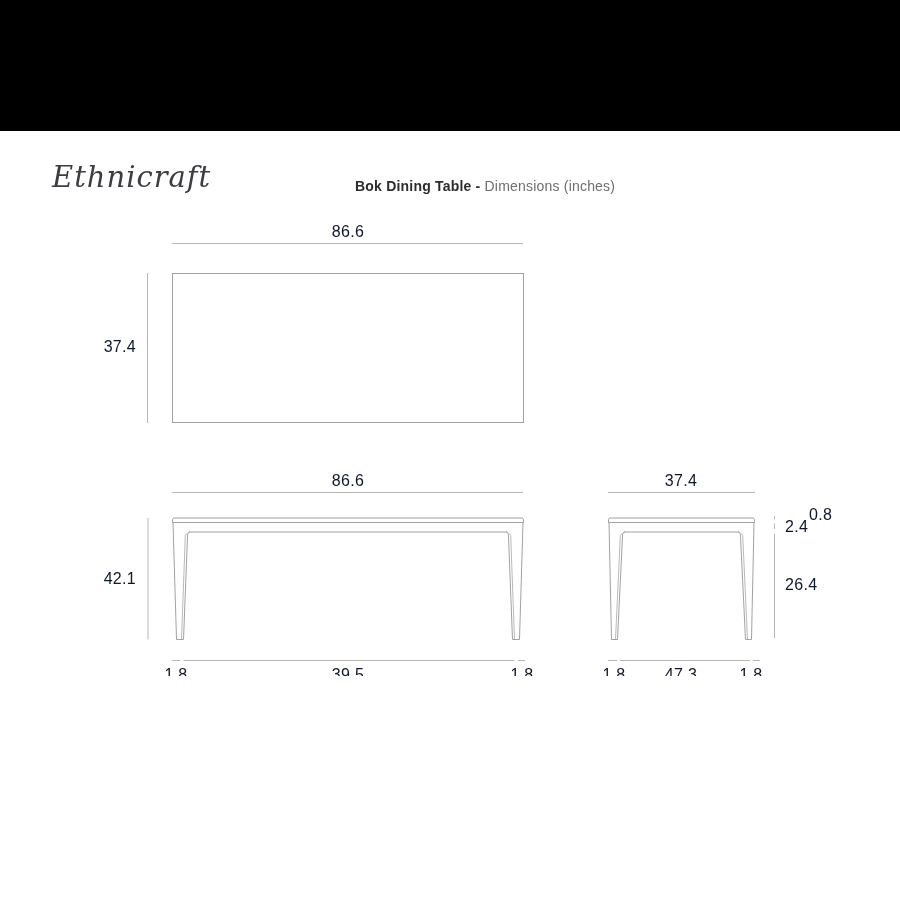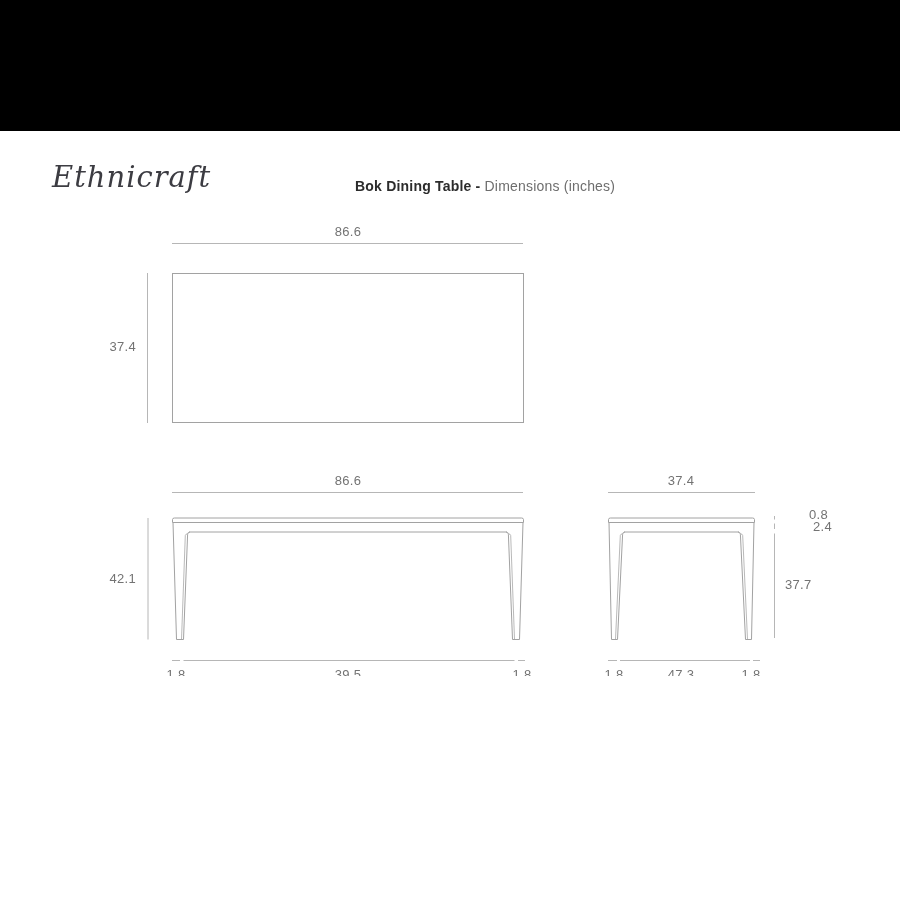--- a/index.html
+++ b/index.html
@@ -6,21 +6,21 @@
   .stage{position:relative;width:900px;height:676px;background:#ffffff;overflow:hidden;
          font-family:"Liberation Sans", sans-serif;}
   .bar{position:absolute;left:0;width:900px;background:#000;}
   .bar.top{top:0;height:131px;}
   .bar.bottom{top:767px;height:133px;}
   .brand{position:absolute;left:52px;top:160px;font-family:"DejaVu Serif", serif;
          font-style:italic;font-size:29px;color:#3c3c42;letter-spacing:1px;}
   .title{position:absolute;left:355px;top:178px;font-size:14px;color:#6e6e6e;
          letter-spacing:0.2px;white-space:nowrap;text-align:center;}
   .title .bold{font-weight:bold;color:#2c2c2c;}
-  .dim{position:absolute;font-size:13px;color:#737373;letter-spacing:0.3px;line-height:14px;
+  .dim{position:absolute;font-size:16px;color:#0f172a;letter-spacing:0.3px;line-height:14px;
        white-space:nowrap;}
   .c{text-align:center;}
   .r{text-align:right;}
   svg.linework{position:absolute;left:0;top:0;}
   .dimline{stroke:#b6b6b6;stroke-width:1;fill:none;stroke-linecap:butt;}
   .draw{stroke:#a2a2a2;stroke-width:1;fill:none;}
   .thin{stroke-width:0.75;}
 </style>
 </head>
 <body>
@@ -91,19 +91,19 @@
   <span class="dim r" style="left:86px;top:340px;width:50px;">37.4</span>
 
   <span class="dim c" style="left:318px;top:474px;width:60px;">86.6</span>
   <span class="dim r" style="left:86px;top:572px;width:50px;">42.1</span>
   <span class="dim c" style="left:146px;top:668px;width:60px;">1.8</span>
   <span class="dim c" style="left:318px;top:668px;width:60px;">39.5</span>
   <span class="dim c" style="left:492px;top:668px;width:60px;">1.8</span>
 
   <span class="dim c" style="left:651px;top:474px;width:60px;">37.4</span>
   <span class="dim" style="left:809px;top:508px;text-align:right;">0.8</span>
-  <span class="dim" style="left:785px;top:520px;margin-left:28px;">2.4</span>
-  <span class="dim" style="left:785px;top:578px;">37.7</span>
+  <span class="dim" style="left:785px;top:520px;">2.4</span>
+  <span class="dim" style="left:785px;top:578px;">26.4</span>
   <span class="dim c" style="left:584px;top:668px;width:60px;">1.8</span>
   <span class="dim c" style="left:651px;top:668px;width:60px;">47.3</span>
   <span class="dim c" style="left:721px;top:668px;width:60px;">1.8</span>
 
 </div>
 
 </body></html>

